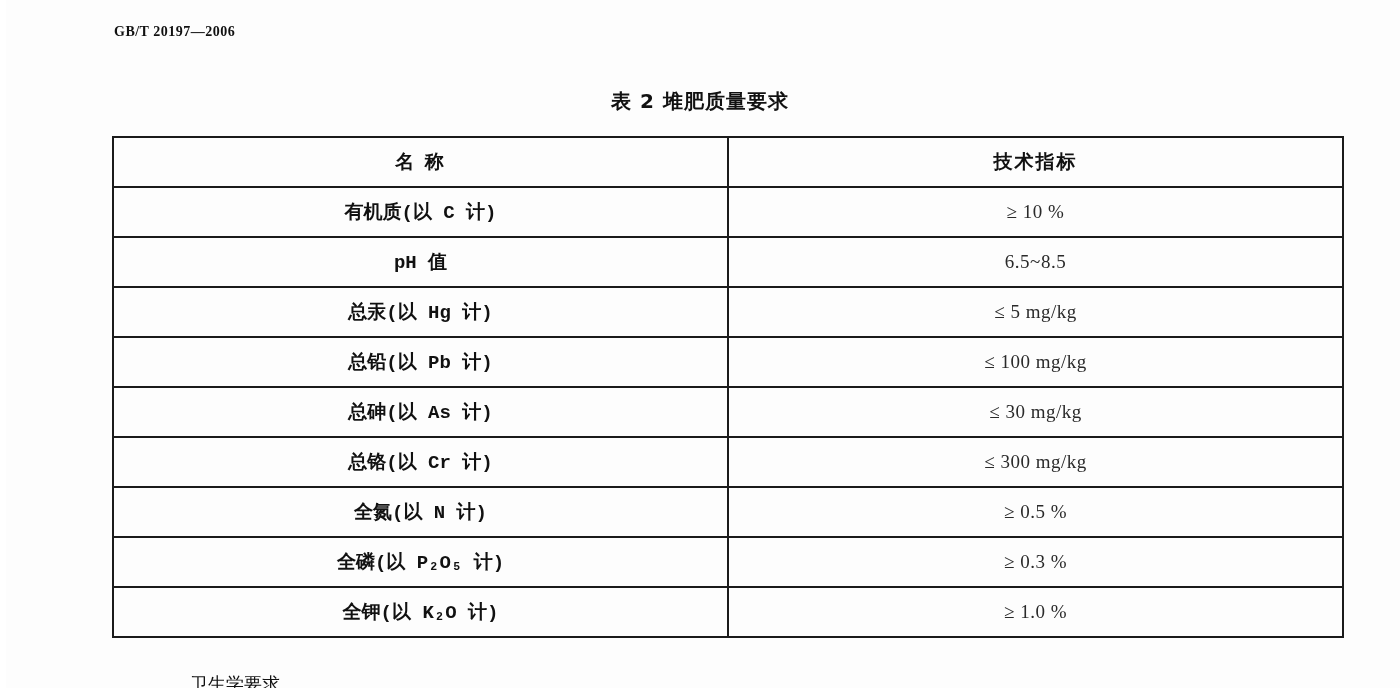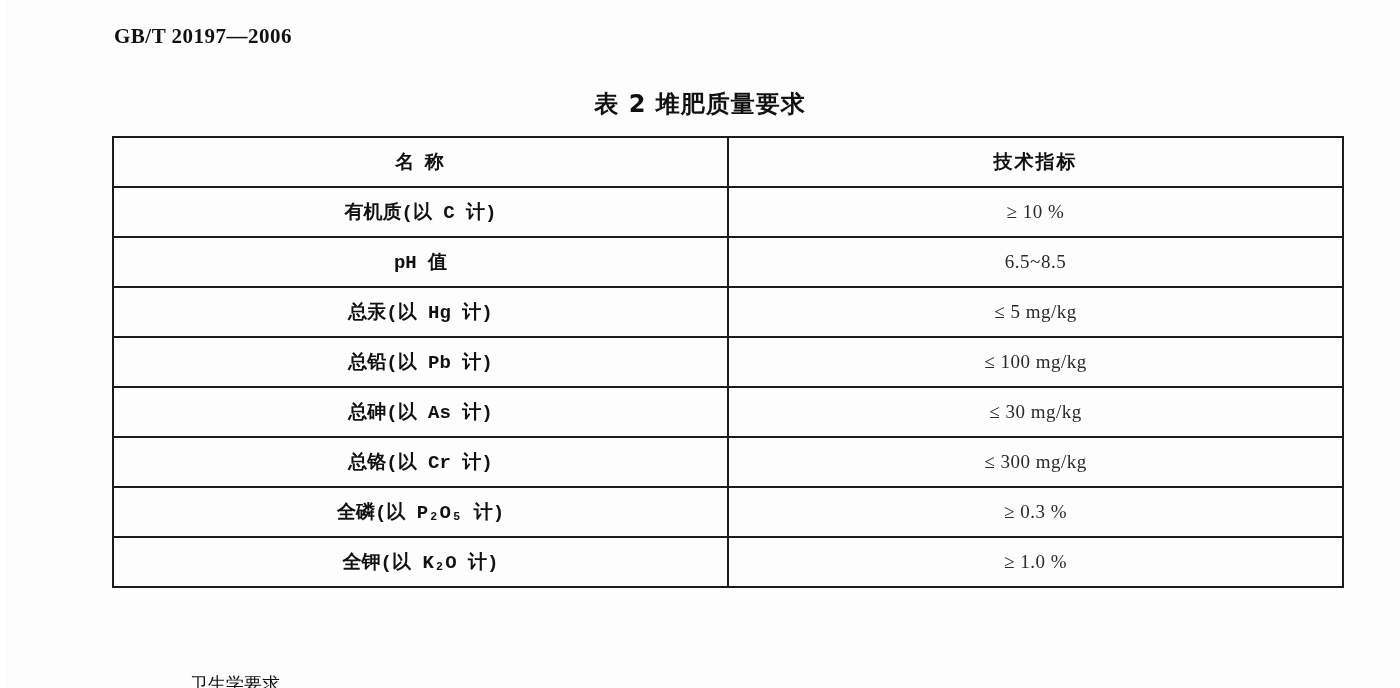--- a/index.html
+++ b/index.html
@@ -20,33 +20,33 @@
     width: 1400px;
     height: 688px;
     background: #fdfdfd;
   }
   .std-header {
     position: absolute;
     left: 114px;
     top: 24px;
     font-family: "Liberation Serif", "DejaVu Serif", serif;
     font-weight: bold;
-    font-size: 21px;
+    font-size: 14px;
     letter-spacing: 0.5px;
     color: #111;
   }
   .table-title {
     position: absolute;
     left: 0;
     right: 0;
     top: 88px;
     text-align: center;
     font-family: "DejaVu Sans", "Liberation Sans", sans-serif;
     font-weight: bold;
-    font-size: 24px;
+    font-size: 20px;
     color: #111;
     letter-spacing: 1px;
   }
   .table-wrap {
     position: absolute;
     left: 112px;
     top: 136px;
     width: 1232px;
   }
   table.quality {
@@ -144,20 +144,24 @@
         </tr>
         <tr>
           <td class="name-cell">总砷(以 As 计)</td>
           <td class="value-cell">≤ 30 mg/kg</td>
         </tr>
         <tr>
           <td class="name-cell">总铬(以 Cr 计)</td>
           <td class="value-cell">≤ 300 mg/kg</td>
         </tr>
         <tr>
+          <td class="name-cell">全氮(以 N 计)</td>
+          <td class="value-cell">≥ 0.5 %</td>
+        </tr>
+        <tr>
           <td class="name-cell">全磷(以 P₂O₅ 计)</td>
           <td class="value-cell">≥ 0.3 %</td>
         </tr>
         <tr>
           <td class="name-cell">全钾(以 K₂O 计)</td>
           <td class="value-cell">≥ 1.0 %</td>
         </tr>
       </tbody>
     </table>
   </div>

